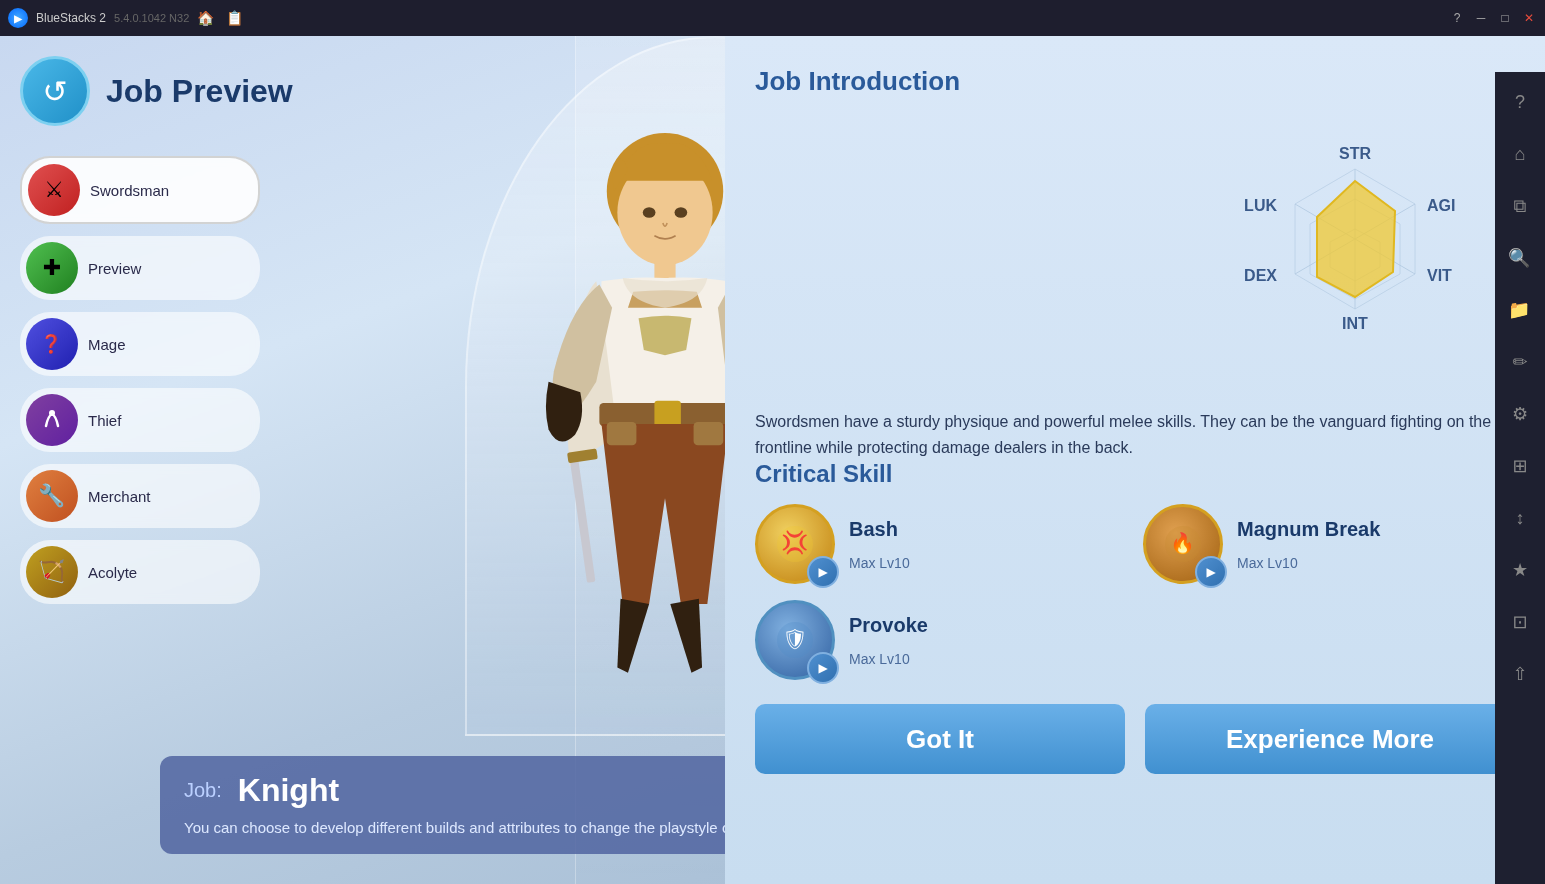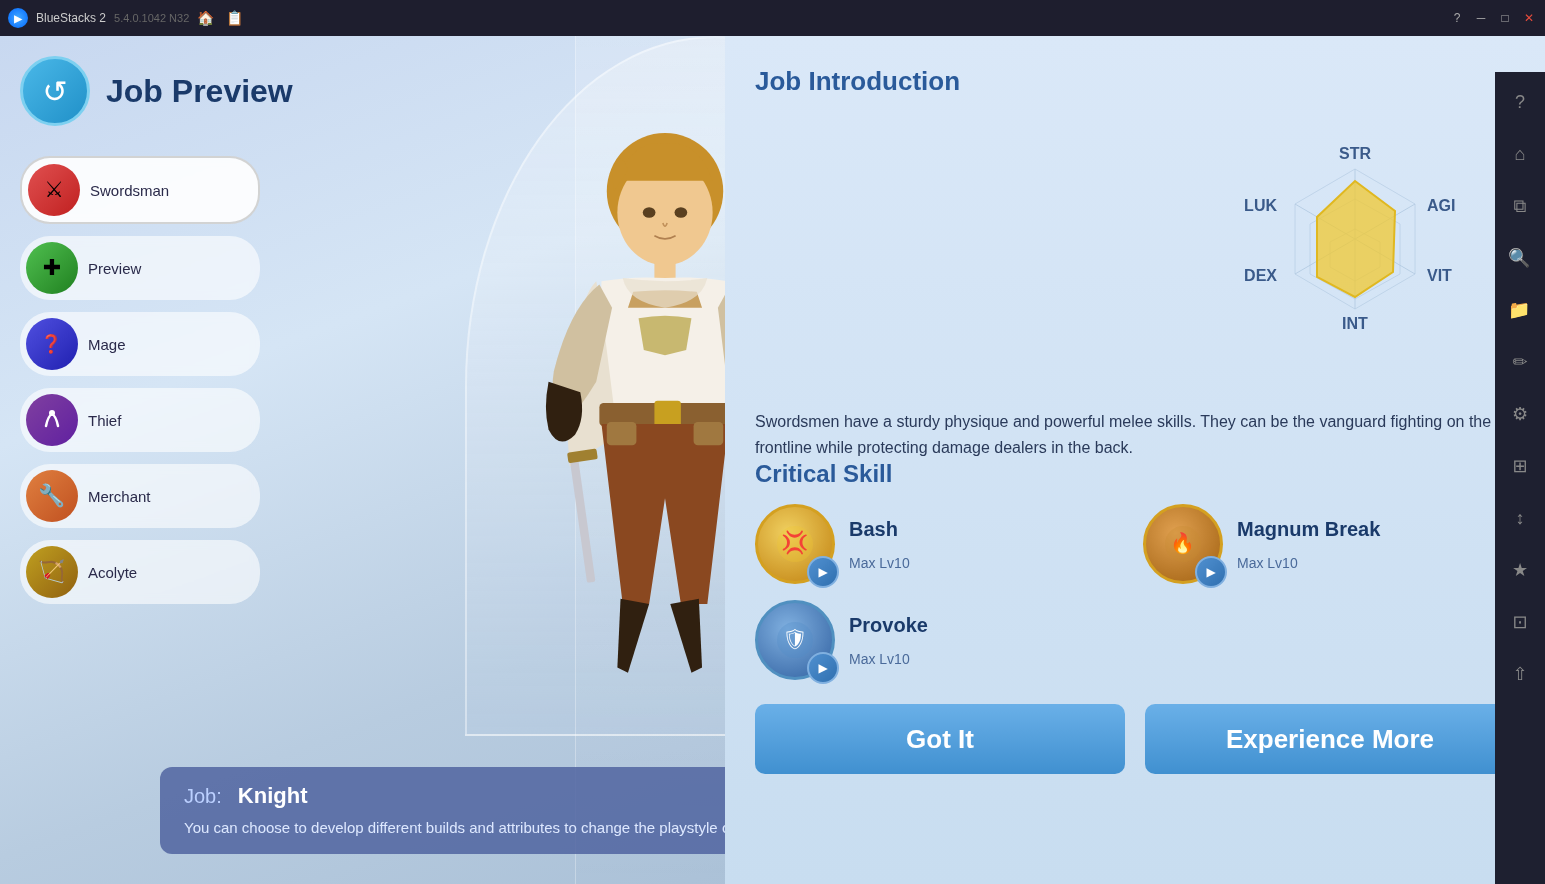--- a/index.html
+++ b/index.html
@@ -204,21 +204,21 @@
     .job-name-row {
       display: flex;
       align-items: center;
       gap: 16px;
     }
     .job-name-label {
       font-size: 20px;
       color: #bbd0ff;
     }
     .job-name-value {
-      font-size: 22px;
+      font-size: 32px;
       font-weight: bold;
       color: white;
     }
     .job-description {
       font-size: 15px;
       color: #dde8ff;
       line-height: 1.4;
     }
 
     

